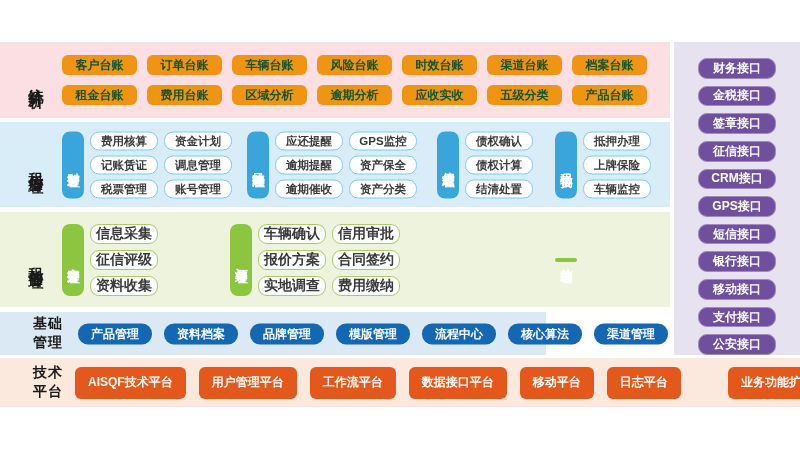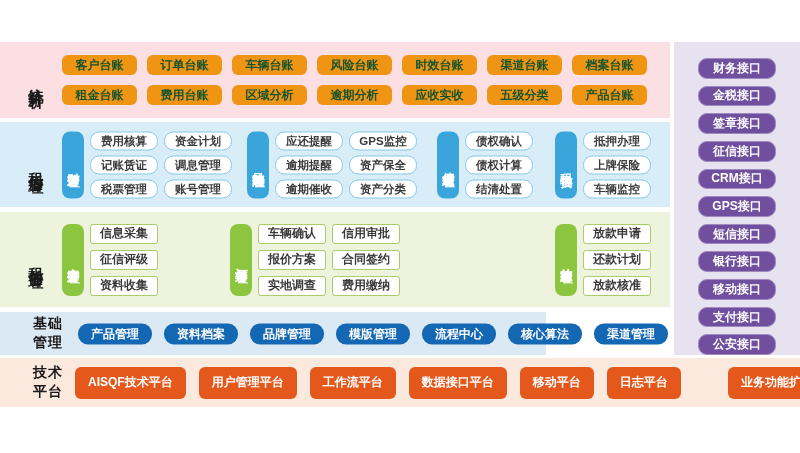--- a/index.html
+++ b/index.html
@@ -21,21 +21,21 @@
   .h-label{position:absolute;left:27px;top:50%;transform:translateY(-50%);
            width:42px;font-size:14px;font-weight:bold;color:#1a1a1a;
            text-align:center;line-height:1.4;letter-spacing:1px;}
 
   .btn{display:flex;align-items:center;justify-content:center;white-space:nowrap;
        box-sizing:border-box;font-weight:bold;}
   .orange{background:var(--c-orange,#ef9413);color:#14532d;border-radius:6px;font-size:12px;}
   .outline-blue{background:#fff;border:1px solid var(--c-blue_border,#85c9ea);
                 color:#3a3a3a;border-radius:9px;font-size:11.5px;}
   .outline-green{background:#fff;border:1px solid var(--c-green_border,#aacd6a);
-                 color:#3a3a3a;border-radius:3px;font-size:12px;}
+                 color:#3a3a3a;border-radius:9px;font-size:14px;}
   .blue-solid{background:var(--c-blue_btn,#1467b2);color:#fff;border-radius:10px;font-size:12px;}
   .tech-solid{background:var(--c-tech_btn,#e4581c);color:#fff;border-radius:6px;
               font-size:12px;height:21px;padding:16px 13px;}
   .purple-solid{background:var(--c-purple_btn,#6f4f9e);color:#fff;
                 border:1px solid var(--c-purple_border,#a18ac1);
                 border-radius:9px;font-size:12px;width:78px;height:28px;}
 
   .stats-grid{position:absolute;left:62px;top:50%;transform:translateY(-50%);
               display:grid;grid-template-columns:repeat(7,75px);grid-auto-rows:20px;gap:10px;}
   .basic-row{position:absolute;left:78px;top:50%;transform:translateY(-50%);
@@ -154,26 +154,20 @@
           <div class="btn outline-green">信用审批</div>
           <div class="btn outline-green">报价方案</div>
           <div class="btn outline-green">合同签约</div>
           <div class="btn outline-green">实地调查</div>
           <div class="btn outline-green">费用缴纳</div>
         </div>
     </div>
 
     <div class="group" style="left:555px">
       <div class="chip chip-green">放款管理</div>
-      <div class="grid cols1">
-
-      <div class="btn outline-green">放款申请</div>
-          <div class="btn outline-green">还款计划</div>
-          <div class="btn outline-green">放款核准</div>
-        </div>
     </div>
   </div>
 
   <div class="section" id="sec-basic">
     <div class="h-label">基础管理</div>
     <div class="basic-row">
 
     <div class="btn blue-solid">产品管理</div>
         <div class="btn blue-solid">资料档案</div>
         <div class="btn blue-solid">品牌管理</div>

